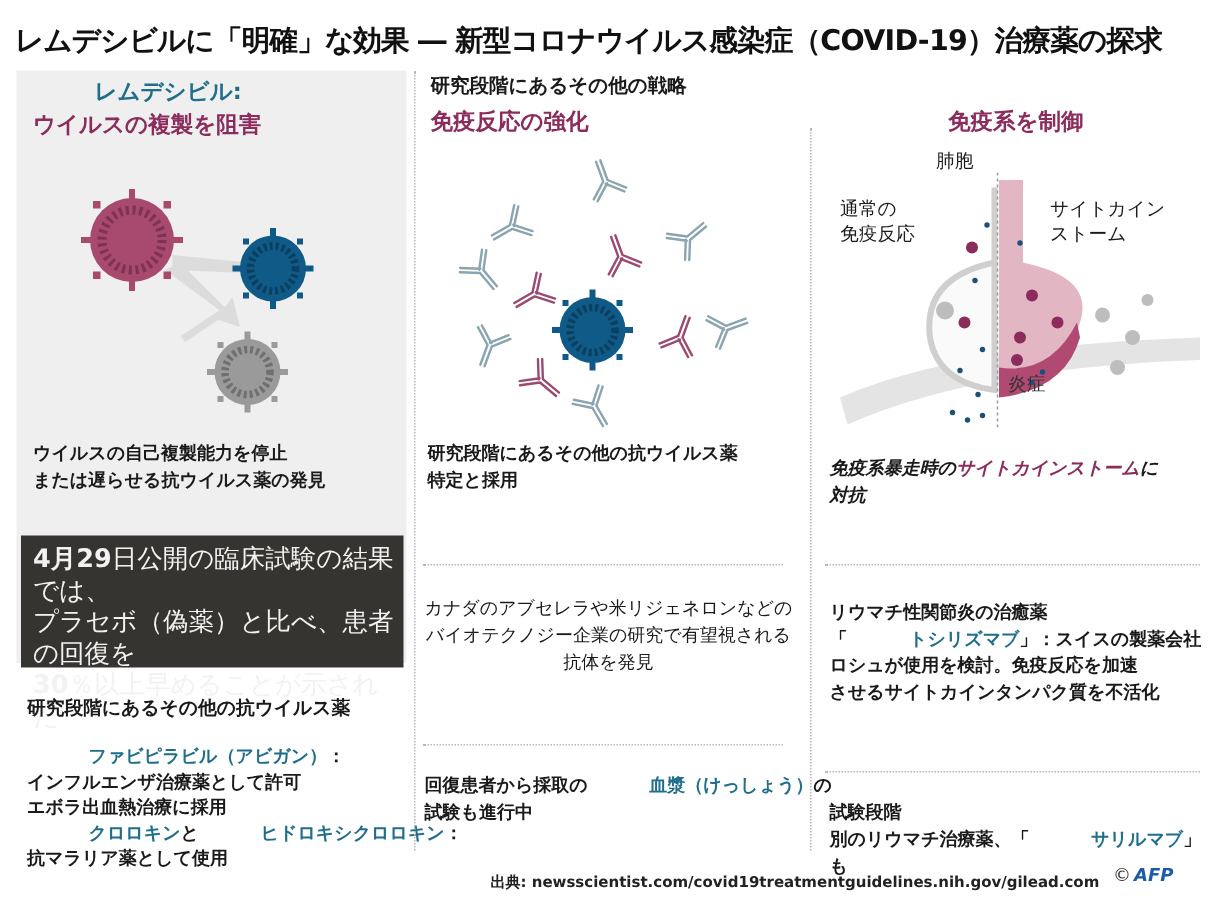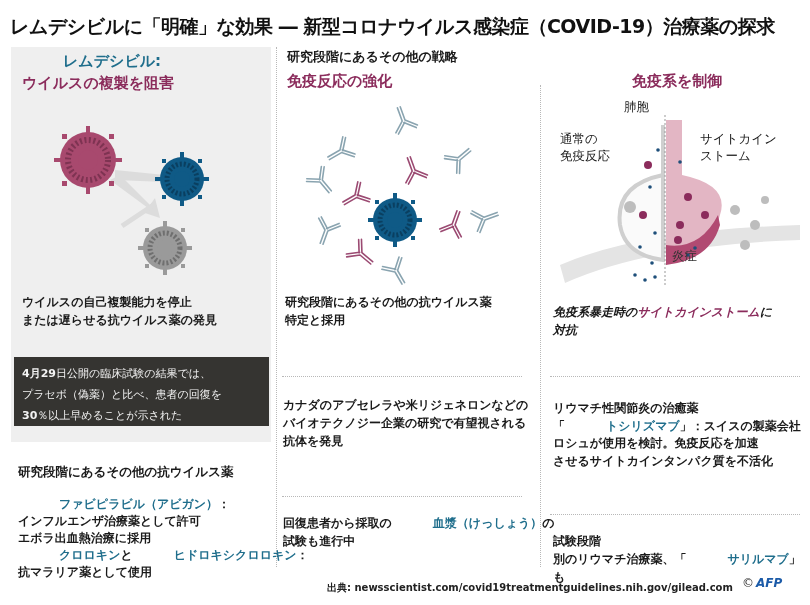--- a/index.html
+++ b/index.html
@@ -16,24 +16,24 @@
     position: absolute; left: 11px; top: 47px; width: 260px; height: 395px; background: #efefef;
   }
   .vdiv { position: absolute; border-left: 1px dotted #b8b8b8; }
   .hdiv { position: absolute; border-top: 1px dotted #b8b8b8; }
   .teal { color: #1f6e8c; margin-left: 41px; }
   .plum { color: #8b2c5c; }
   .h-left { position: absolute; left: 22px; top: 50px; font-size: 15px; font-weight: bold; line-height: 22px; }
   .sub-head { position: absolute; left: 287px; top: 48px; font-size: 13px; font-weight: bold; }
   .sec-head { position: absolute; font-size: 15px; font-weight: bold; }
   .body-text { position: absolute; font-size: 12px; font-weight: bold; line-height: 18px; }
-  .body-text-light { position: absolute; font-size: 12px; line-height: 18px; font-weight: bold; }
+  .body-text-light { position: absolute; font-size: 12px; line-height: 18px; font-weight: normal; text-align: center; }
   .dark-box {
-    position: absolute; left: 14px; top: 357px; width: 255px; height: 69px; background: #353431;
-    color: #f2f2f2; font-size: 11px; line-height: 21px; padding: 6px 0 0 8px;
+    position: absolute; left: 14px; top: 357px; width: 255px; height: 88px; background: #353431;
+    color: #f2f2f2; font-size: 17px; line-height: 21px; padding: 6px 0 0 8px;
   }
   .dark-box b { font-weight: bold; }
   .footer { position: absolute; left: 327px; top: 581px; font-size: 10px; font-weight: bold; color: #222; }
   .afp { position: absolute; left: 742px; top: 576px; font-size: 12px; font-weight: bold; color: #1c5ba8; font-style: italic; }
   .afp .c { color: #333; font-style: normal; font-weight: normal; margin-right: 2px; }
   svg { position: absolute; }
   .label { position: absolute; font-size: 12.5px; font-weight: normal; line-height: 17px; }
 </style>
 </head>
 <body>

